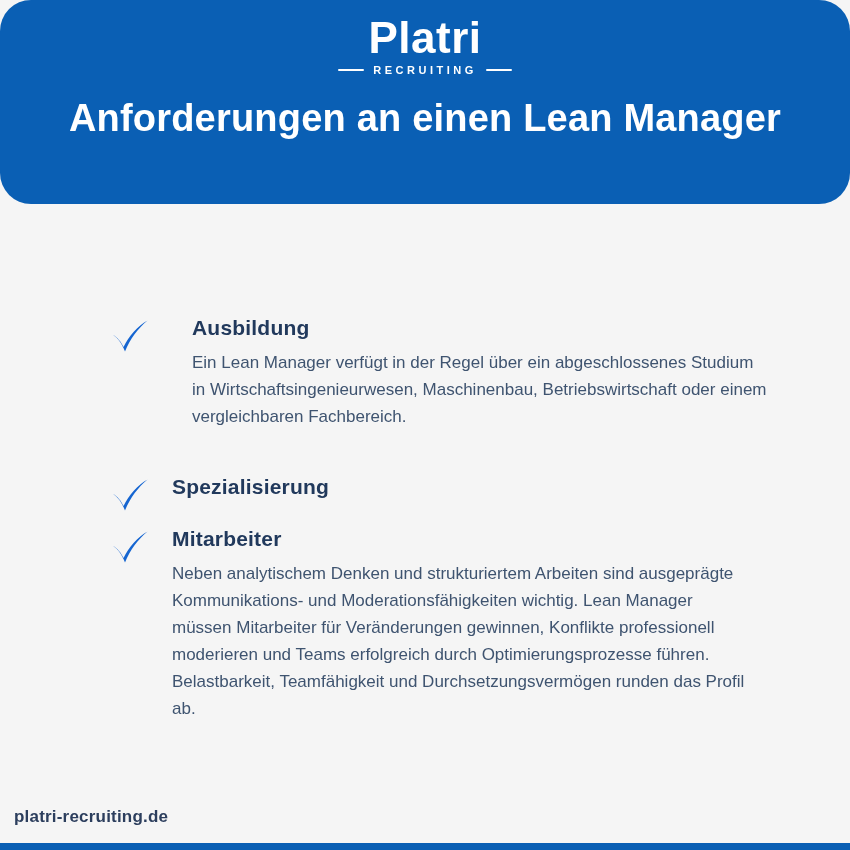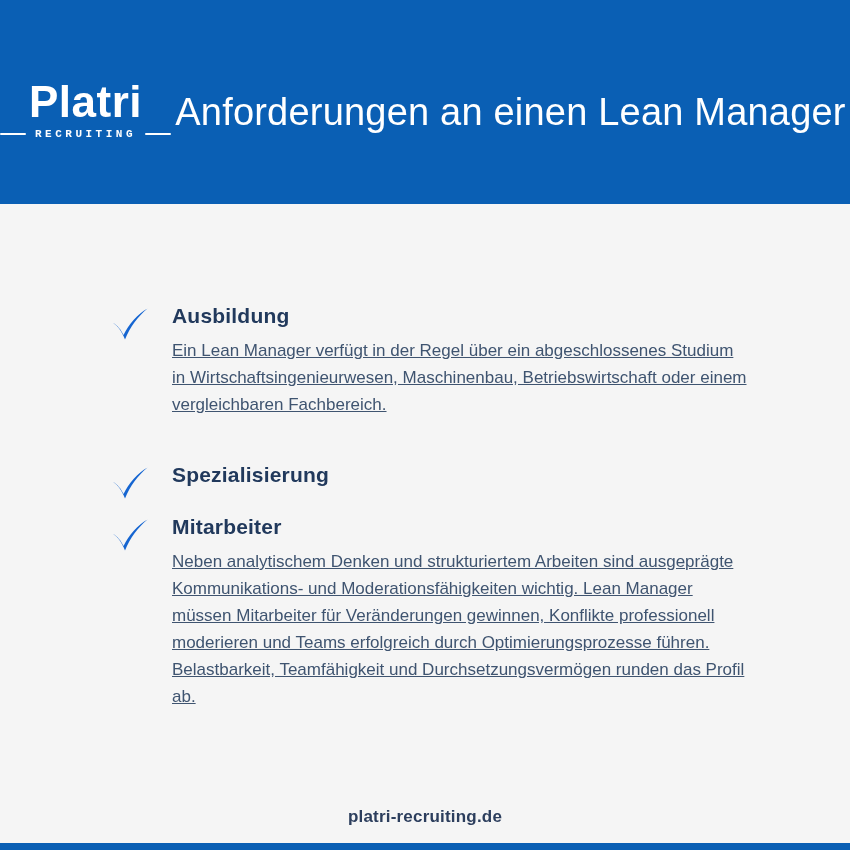--- a/index.html
+++ b/index.html
@@ -16,74 +16,74 @@
   }
 
   
   .header {
     position: absolute;
     top: 0; left: 0;
     width: 100%;
     height: 204px;
     background: #0a5fb4;
     display: flex;
-    flex-direction: row;
+    flex-direction: column;
     align-items: center;
+    border-radius: 31px;
   }
   .logo { margin-top: 16px; text-align: center; }
   .logo-word {
     color: #ffffff;
     font-size: 44px;
     font-weight: bold;
     letter-spacing: 0.5px;
     line-height: 1.0;
   }
   .logo-sub {
     margin-top: 4px;
     display: flex;
     align-items: center;
     justify-content: center;
     gap: 9px;
-    font-family: Liberation Mono, monospace;
   }
   .logo-dash {
     width: 26px;
     height: 2px;
     background: #ffffff;
     border-radius: 1px;
   }
   .logo-sub-text {
     color: #ffffff;
     font-size: 11px;
     font-weight: bold;
     letter-spacing: 3.5px;
   }
   .page-title {
     margin-top: 21px;
     color: #ffffff;
     font-size: 38px;
-    font-weight: normal;
+    font-weight: bold;
     letter-spacing: 0.2px;
     text-align: center;
     width: 800px;
   }
 
   
   .content {
     position: absolute;
     top: 204px;
     left: 0;
     width: 100%;
     padding: 100px 0 0 110px;
   }
   .section {
     display: flex;
     align-items: flex-start;
   }
-  .sec-1 { margin-top: 0; }
+  .sec-1 { margin-top: 12px; gap: 20px; }
   .sec-2 { margin-top: 45px; }
   .sec-3 { margin-top: 14px; }
 
   .check-cell {
     width: 62px;
     flex: 0 0 62px;
     padding-top: 2px;
   }
   .check-cell svg { display: block; }
 
@@ -93,34 +93,33 @@
     font-weight: bold;
     color: #21395c;
     letter-spacing: 0.2px;
     margin-bottom: 9px;
   }
   .sec-body {
     font-size: 17px;
     line-height: 27px;
     color: #3f5470;
     max-width: 578px;
-    text-decoration: underline;
   }
 
   
   .footer {
     position: absolute;
     left: 0;
     bottom: 23px;
     width: 100%;
-    text-align: center;
     font-size: 17px;
     font-weight: bold;
     color: #2c3e5d;
     letter-spacing: 0.2px;
+    padding-left: 14px;
   }
   .bottom-bar {
     position: absolute;
     left: 0;
     bottom: 0;
     width: 100%;
     height: 7px;
     background: #0a5fb4;
   }
 </style>

